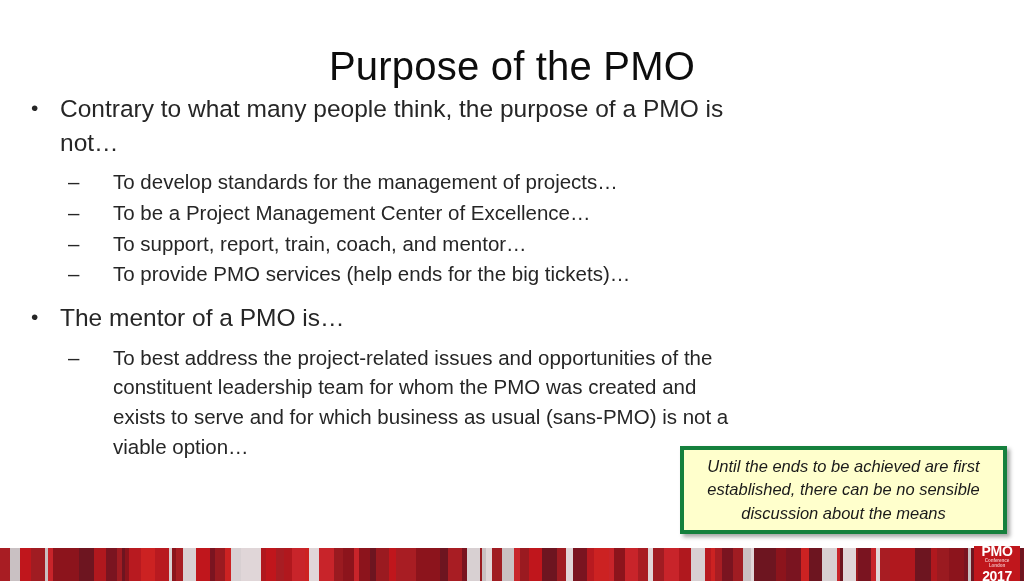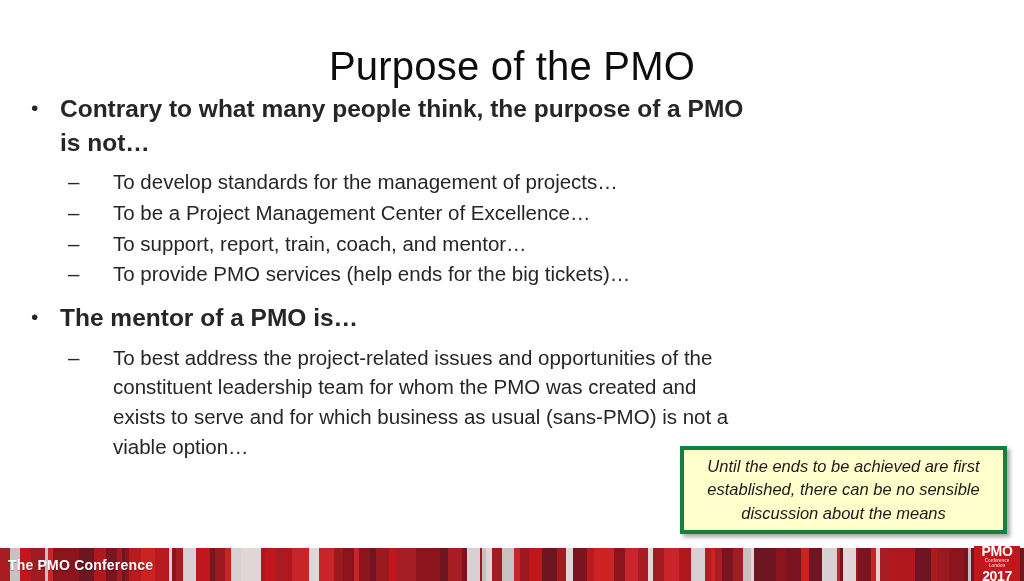--- a/index.html
+++ b/index.html
@@ -54,21 +54,20 @@
     width: 38px;
     text-align: left;
     padding-left: 9px;
     font-size: 21px;
     line-height: 1.55;
     box-sizing: border-box;
     color: #262626;
   }
   .bullet-l1 .text {
     flex: 1 1 auto;
-    font-weight: bold;
   }
 
   .bullet-l2 {
     display: flex;
     align-items: flex-start;
     color: #262626;
     font-size: 20.5px;
     line-height: 1.45;
     margin-bottom: 1px;
   }
@@ -353,21 +352,20 @@
         <span style="width: 4px; background: rgb(122, 20, 32);"></span>
         <span style="width: 3px; background: rgb(201, 192, 194);"></span>
         <span style="width: 6px; background: rgb(109, 21, 32);"></span>
         <span style="width: 5px; background: rgb(216, 208, 210);"></span>
         <span style="width: 9px; background: rgb(192, 22, 28);"></span>
         <span style="width: 16px; background: rgb(184, 26, 32);"></span>
         <span style="width: 10px; background: rgb(109, 21, 32);"></span>
         <span style="width: 6px; background: rgb(109, 21, 32);"></span>
         <span style="width: 1px; background: rgb(122, 20, 32);"></span>
       </div>
-    <div id="footer-label">The PMO Conference</div>
   </div>
 
   <div id="logo">
     <div id="logo-pmo">PMO</div>
     <div id="logo-sub">Conference</div>
     <div id="logo-sub2">London</div>
     <div id="logo-year">2017</div>
   </div>
 
 </div>

